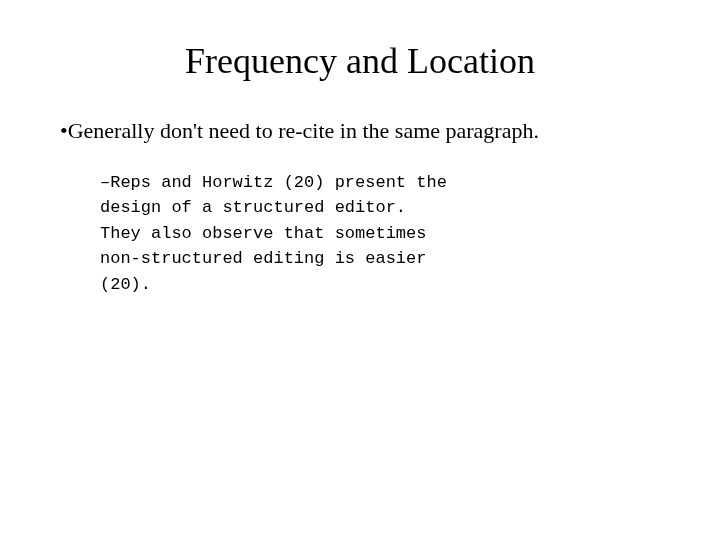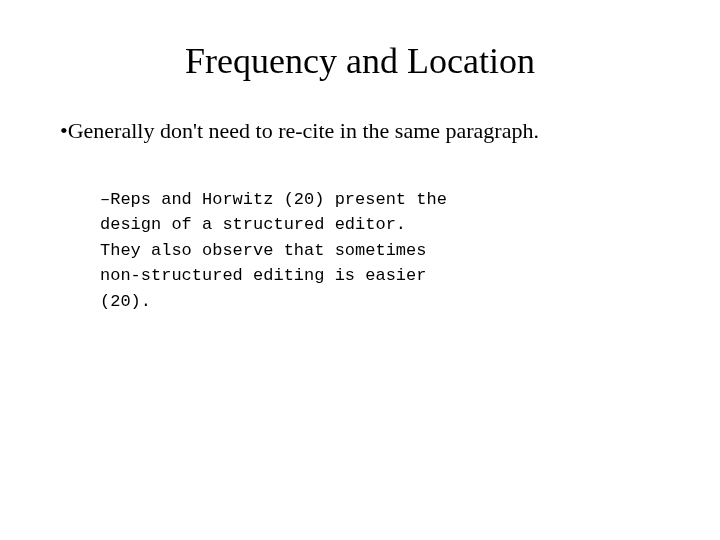--- a/index.html
+++ b/index.html
@@ -30,21 +30,21 @@
       font-weight: normal;
       text-align: center;
       color: #000000;
       font-family: Georgia, 'Times New Roman', serif;
       margin-bottom: 10px;
     }
 
     .bullet-section {
       display: flex;
       flex-direction: column;
-      gap: 29px;
+      gap: 12px;
       justify-content: center;
     }
 
     .bullet-point {
       font-size: 22px;
       color: #000000;
       font-family: Georgia, 'Times New Roman', serif;
       line-height: 1.35;
     }
 

